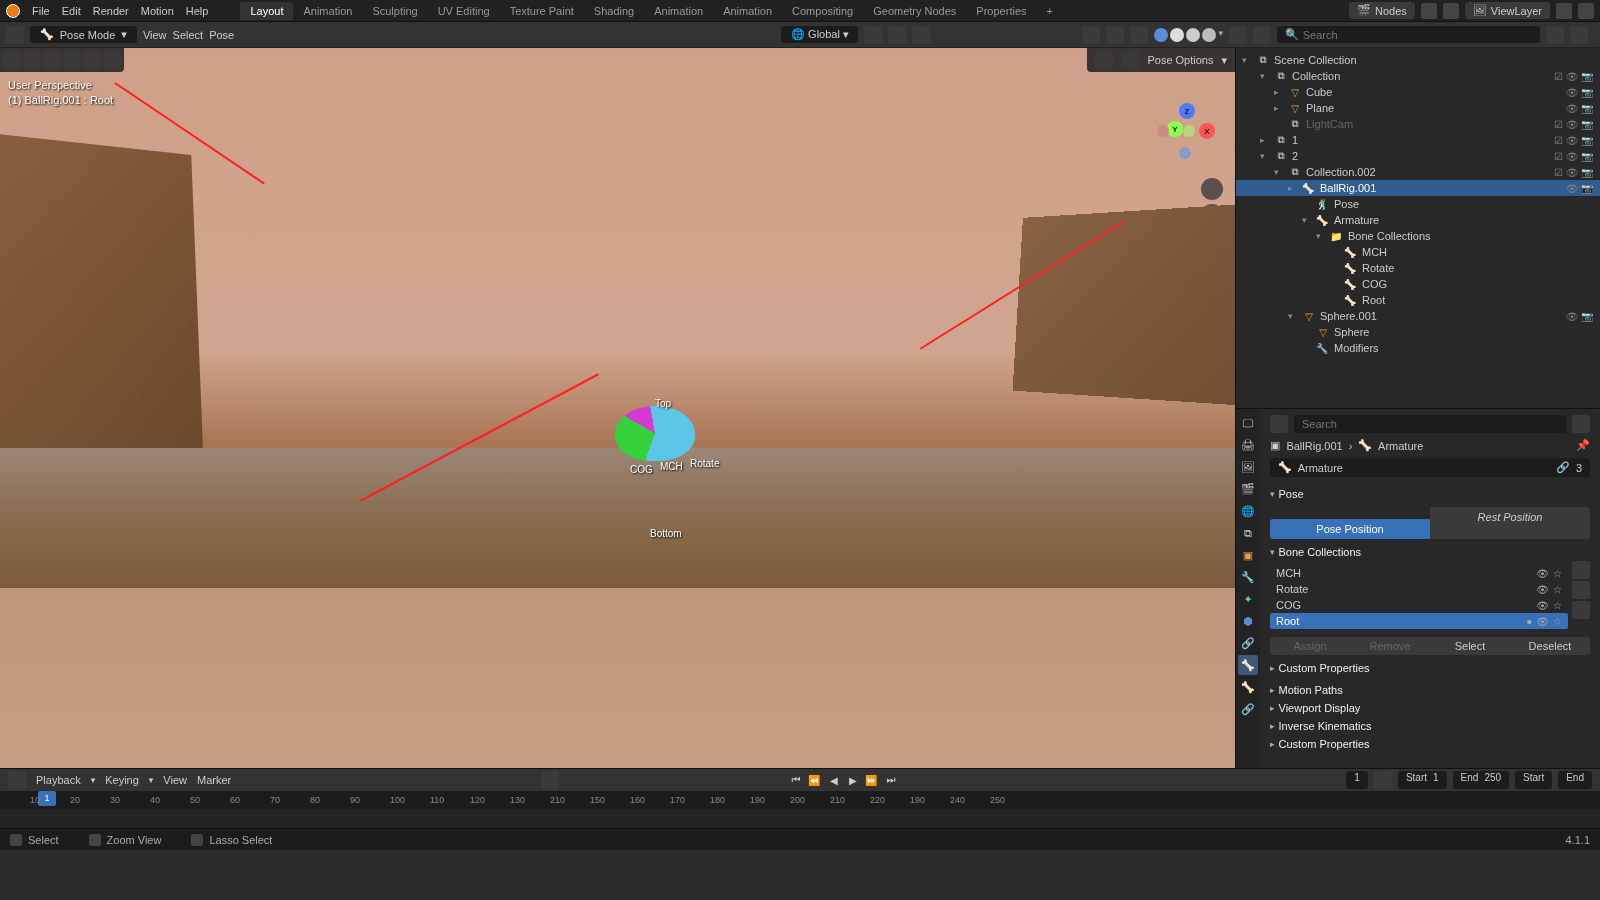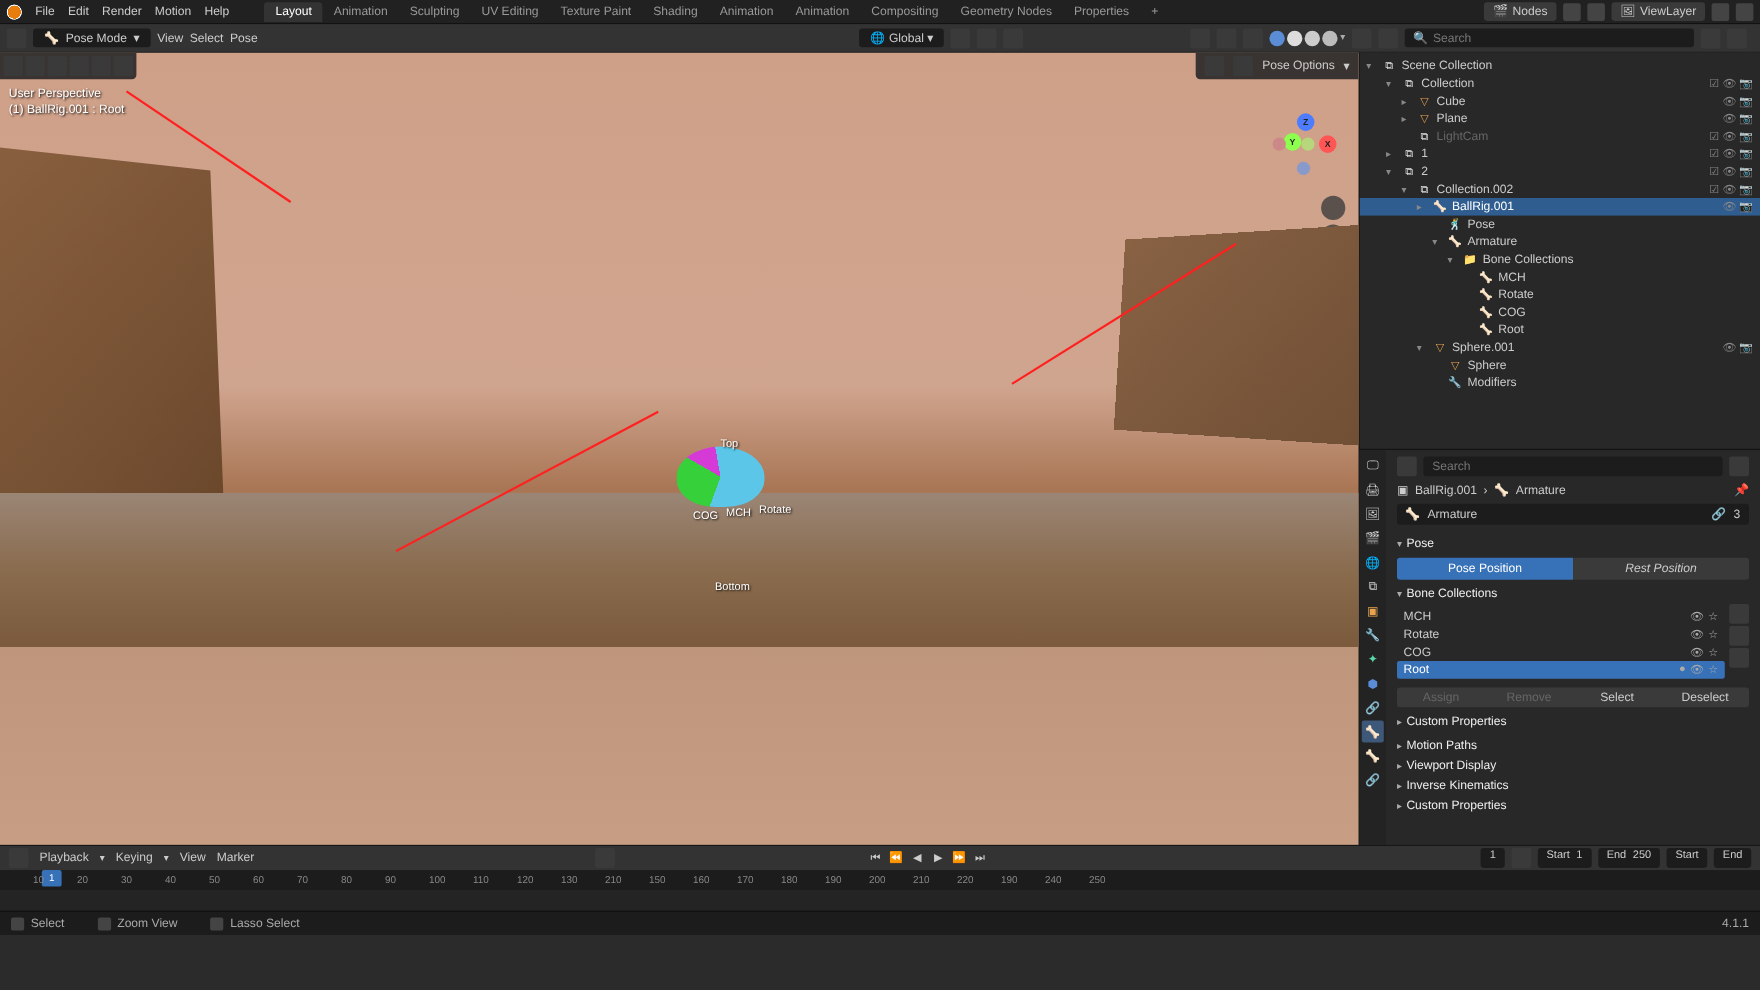--- a/index.html
+++ b/index.html
@@ -74,21 +74,21 @@
 .props-search { display:flex; align-items:center; gap:6px; margin-bottom:6px;}
 .props-search input { flex:1; background:#1c1c1c; border:none; padding:3px 8px; border-radius:3px; color:#ccc; font-size:11px;}
 .breadcrumb { display: flex; align-items: center; gap: 6px; font-size: 11px; margin-bottom: 6px; }
 .prop-field { background: #1c1c1c; padding: 3px 8px; border-radius: 3px; font-size: 11px; display:flex; align-items:center; gap:6px;}
 .panel-section { margin-bottom: 4px; }
 .panel-header { display: flex; align-items: center; gap: 4px; padding: 3px 0; font-size: 11px; color: #eee; }
 .panel-header .chev { font-size: 9px; color: #aaa; }
 .btn-row { display: flex; gap: 0; margin: 4px 0; }
 .btn-half { flex: 1; text-align: center; padding: 4px; background: #3a3a3a; font-size: 11px; }
 .btn-half.active { background: #3771b8; color:#fff; }
-.btn-half:first-child { border-radius: 3px 0 0 3px; }
+.btn-half:first-child { border-radius: 3px 0 0 3px; margin-top: 12px; }
 .btn-half:last-child { border-radius: 0 3px 3px 0; font-style: italic; }
 .bone-list { margin: 4px 0; }
 .bone-row { display: flex; align-items: center; padding: 2px 6px; font-size: 11px; gap: 6px; border-radius: 2px; }
 .bone-row.sel { background: #3771b8; color:#fff; }
 .bone-row .br-label { flex: 1; }
 .bone-row .br-icons { display: flex; gap: 4px; color: #aaa; font-size: 10px; }
 .btn-quad { display: flex; gap: 0; margin: 4px 0; }
 .btn-q { flex: 1; text-align: center; padding: 3px; background: #3a3a3a; font-size: 11px; }
 .btn-q:first-child { border-radius: 3px 0 0 3px; }
 .btn-q:last-child { border-radius: 0 3px 3px 0; }

